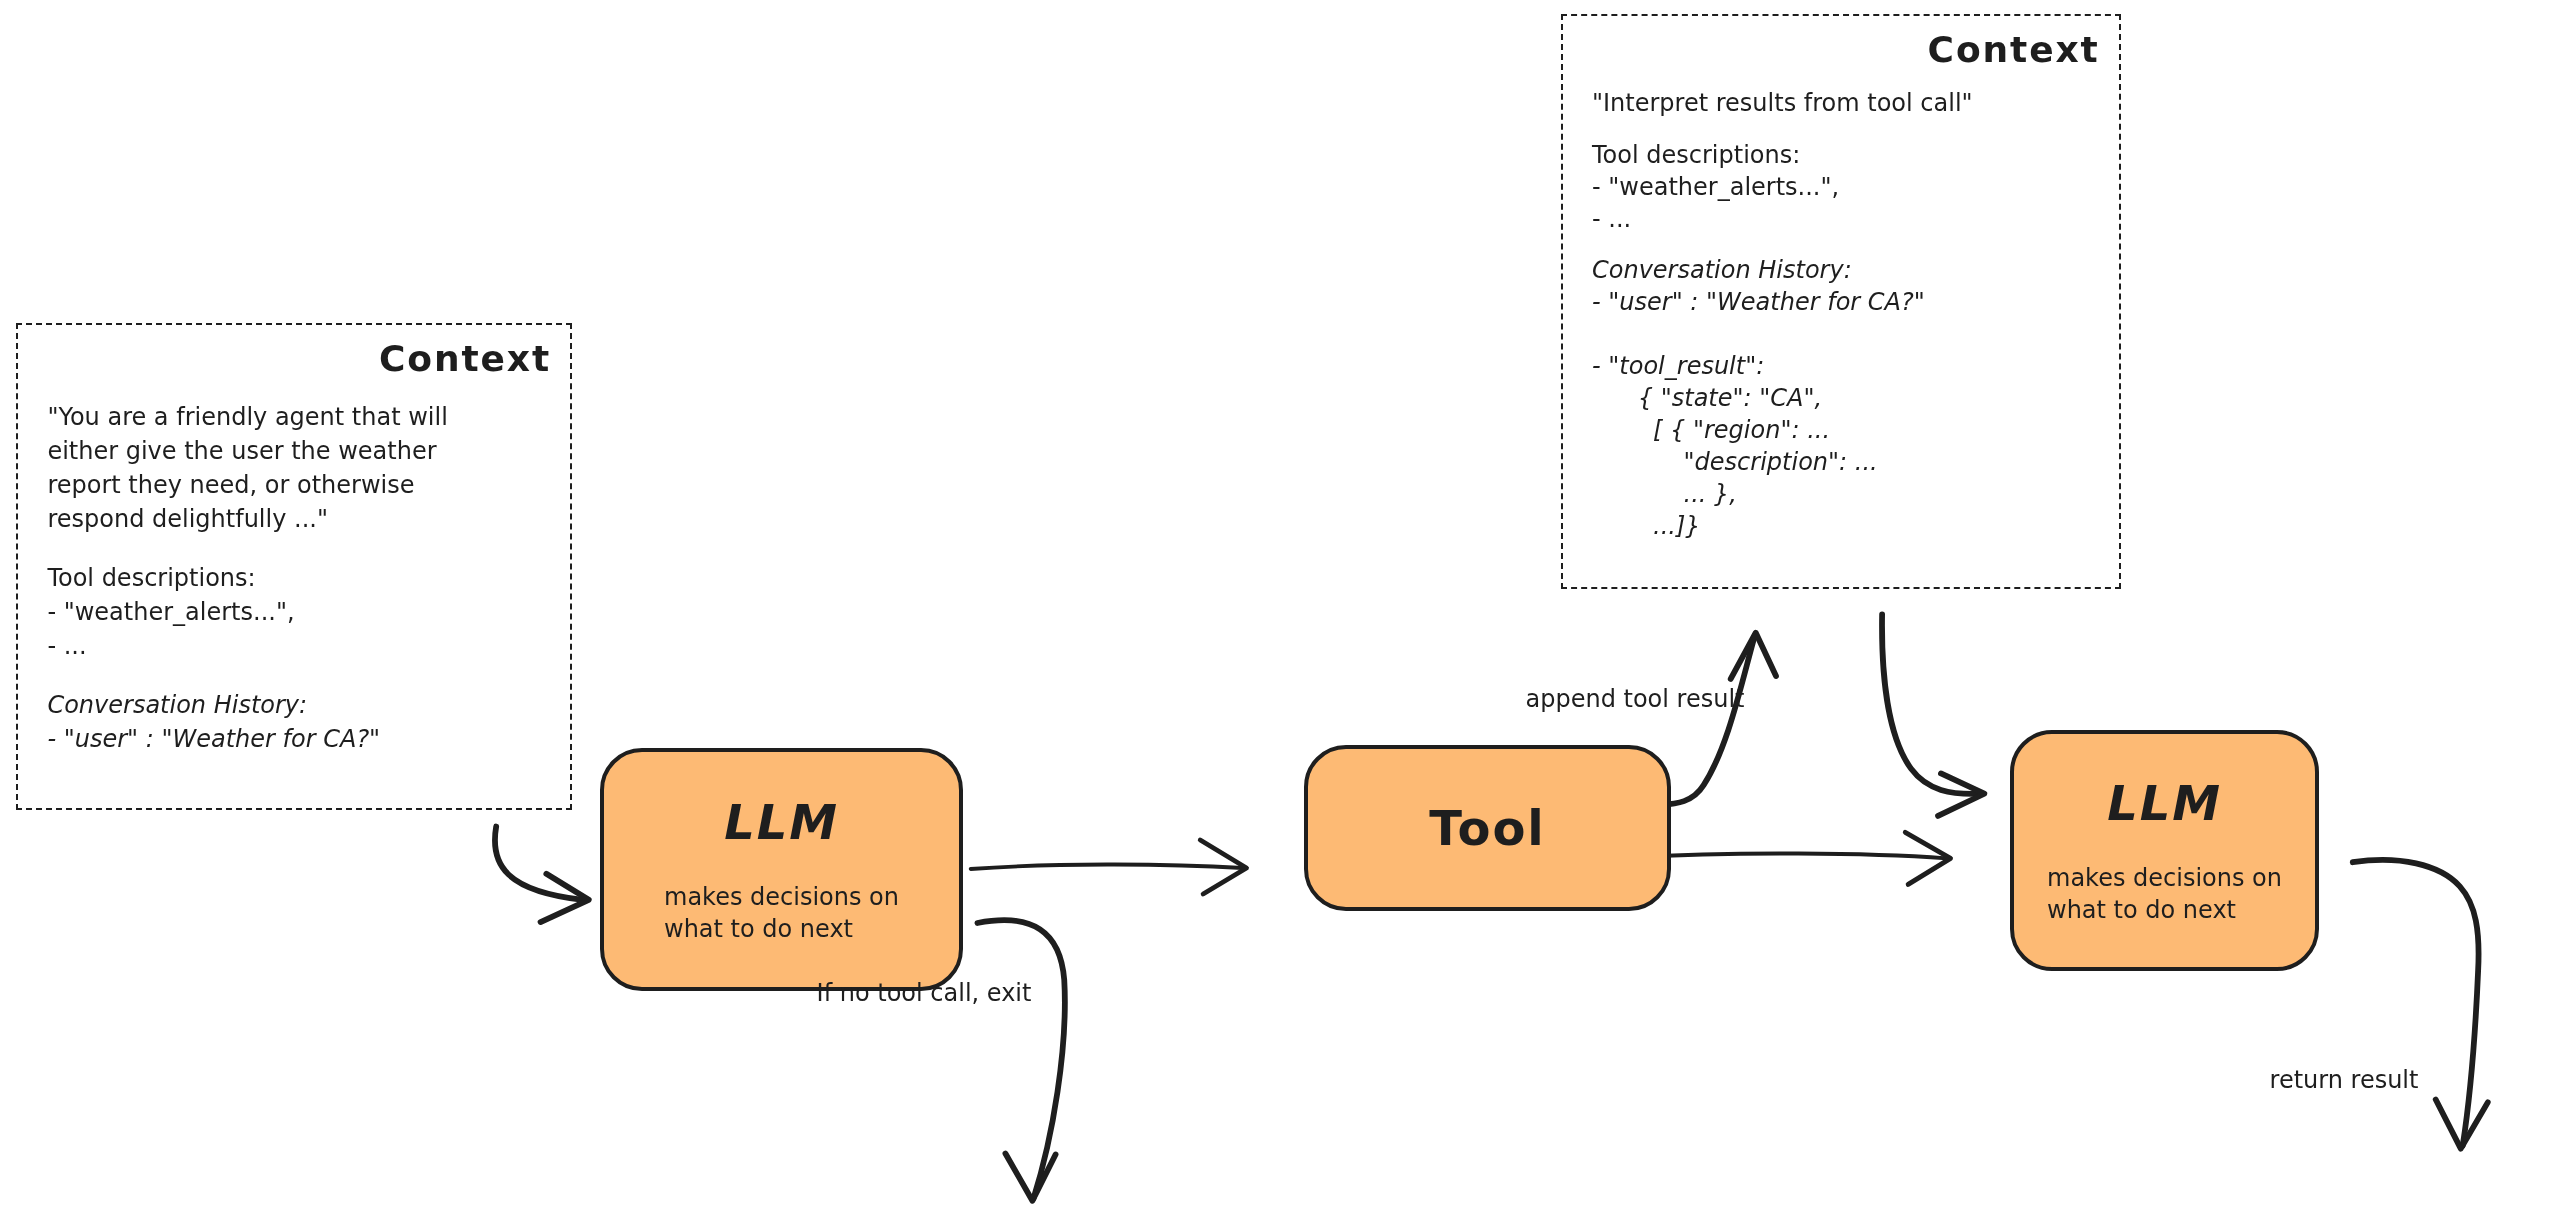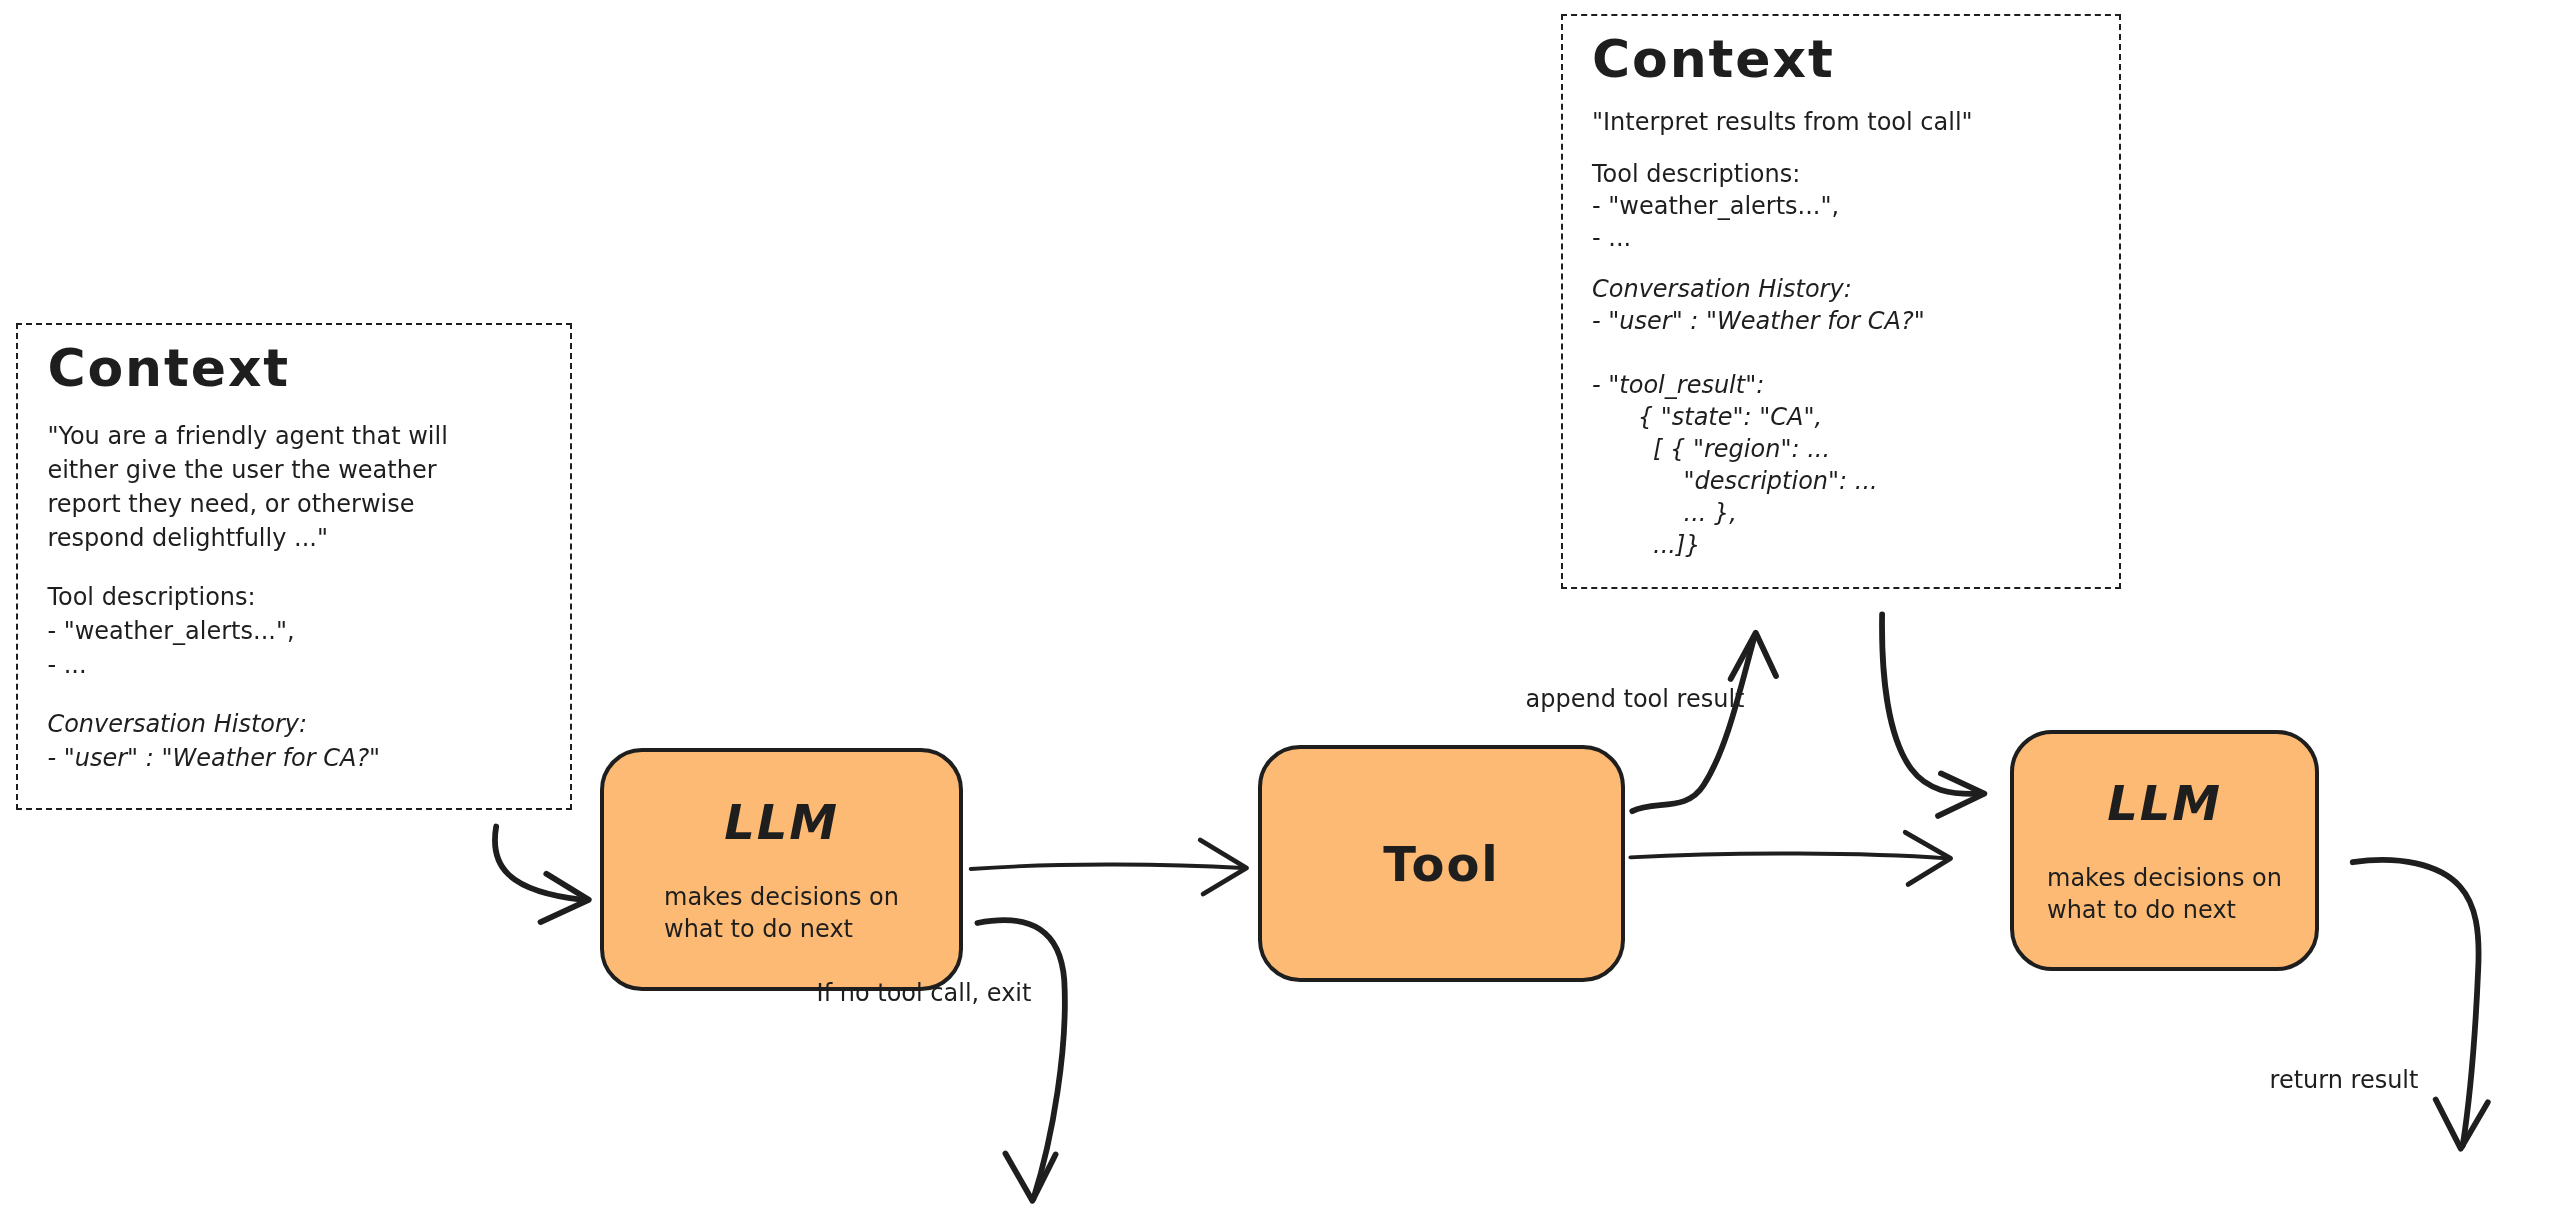--- a/index.html
+++ b/index.html
@@ -21,22 +21,22 @@
 
   .ctx-box {
     position: absolute;
     border: 2.9px dashed #1e1e1e;
     box-sizing: border-box;
     padding: 7.7px 19.3px 9.6px 29px;
     background: transparent;
   }
   .ctx-title {
     margin: 5.8px 0 21px 0;
-    text-align: left;
-    font-size: 52px;
+    text-align: right;
+    font-size: 36px;
     font-weight: 600;
     letter-spacing: 1.9px;
   }
   .ctx-para {
     font-size: 24px;
     line-height: 34px;
     white-space: pre-wrap;
     margin: 0 0 25px 0;
   }
   .ctx-para.tight { line-height: 32px; margin-bottom: 19.3px; }
@@ -140,21 +140,21 @@
             ... },
         ...]}</div>
   </section>
 
   <div class="node" style="left:600px; top:748px; width:363px; height:243px;">
     <div class="node-title">LLM</div>
     <div class="node-sub">makes decisions on
 what to do next</div>
   </div>
 
-  <div class="node" style="left:1258px; top:745px; width:367px; height:237px;">
+  <div class="node" style="left:1304px; top:745px; width:367px; height:166px;">
     <div class="node-title upright">Tool</div>
   </div>
 
   <div class="node" style="left:2010px; top:730px; width:309px; height:241px;">
     <div class="node-title">LLM</div>
     <div class="node-sub">makes decisions on
 what to do next</div>
   </div>
 
   <div class="edge-label" style="left:1635px; top:699px;">append tool result</div>

